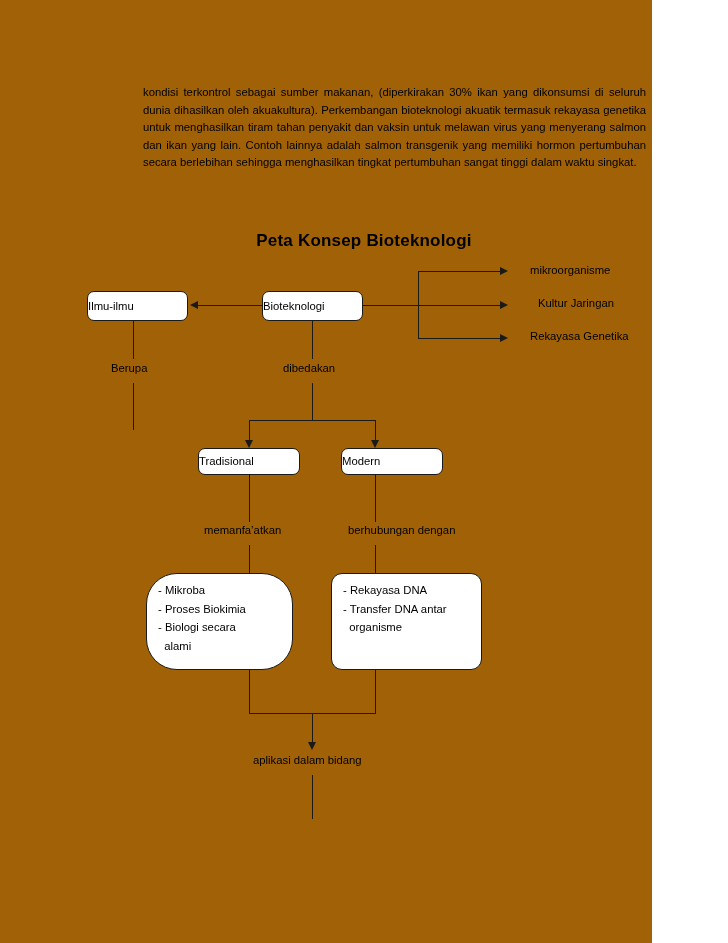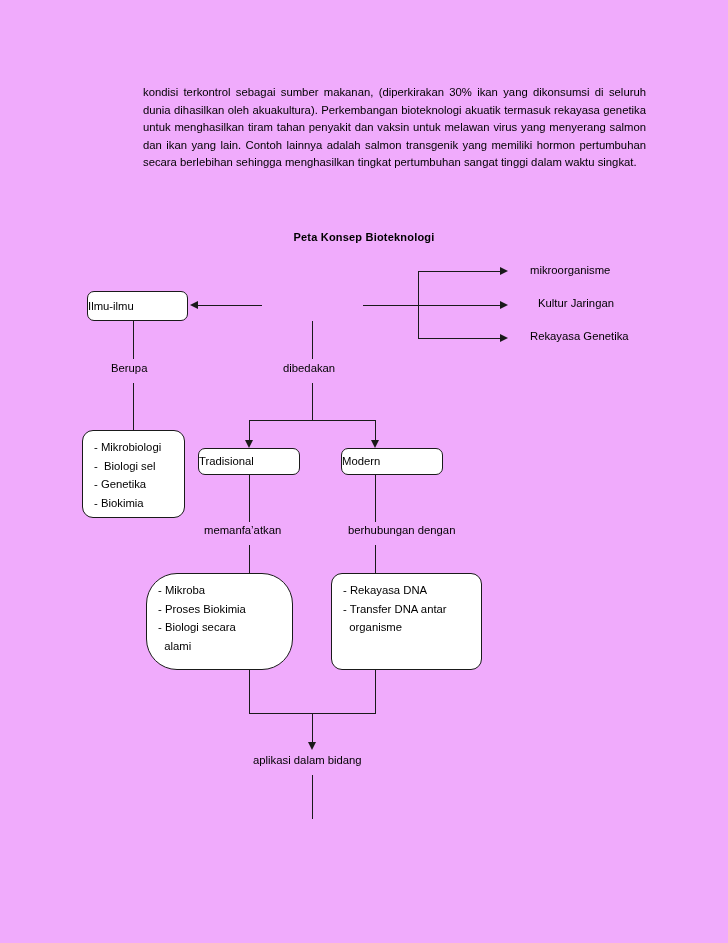--- a/index.html
+++ b/index.html
@@ -6,23 +6,23 @@
     margin: 0;
     padding: 0;
     background: #ffffff;
   }
   body {
     font-family: "Liberation Sans", sans-serif;
     color: #000000;
   }
   #page {
     position: relative;
-    width: 728px;
+    width: 652px;
     height: 943px;
-    background: #f0abfc;
+    background: #a16207;
     overflow: hidden;
   }
 
   
   #paragraph {
     position: absolute;
     left: 143px;
     top: 84px;
     width: 503px;
     font-size: 11.3px;
@@ -31,21 +31,21 @@
     color: #000000;
   }
 
   
   #concept-title {
     position: absolute;
     left: 0;
     top: 231px;
     width: 728px;
     text-align: center;
-    font-size: 11px;
+    font-size: 17px;
     font-weight: bold;
     letter-spacing: .2px;
   }
 
   
   .node {
     position: absolute;
     box-sizing: border-box;
     border: 1.3px solid #1a1a1a;
     border-radius: 7px;
@@ -118,20 +118,23 @@
 <div id="page">
 
   <div id="paragraph">kondisi terkontrol sebagai sumber makanan, (diperkirakan 30% ikan yang dikonsumsi di seluruh dunia dihasilkan oleh akuakultura). Perkembangan bioteknologi akuatik termasuk rekayasa genetika untuk menghasilkan tiram tahan penyakit dan vaksin untuk melawan virus yang menyerang salmon dan ikan yang lain. Contoh lainnya adalah salmon transgenik yang memiliki hormon pertumbuhan secara berlebihan sehingga menghasilkan tingkat pertumbuhan sangat tinggi dalam waktu singkat.</div>
 
   <div id="concept-title">Peta Konsep Bioteknologi</div>
 
   <div class="node center" style="left:87px; top:291px; width:101px; height:30px;">
     <span>Ilmu-ilmu</span>
   </div>
 
+  <div class="node center" style="left:262px; top:291px; width:101px; height:30px;">
+    <span>Bioteknologi</span>
+  </div>
 
   <div class="hline" style="left:198px; top:305px; width:64px;"></div>
   <div class="arrow-left" style="left:190px; top:301px;"></div>
 
   <div class="hline" style="left:363px; top:305px; width:56px;"></div>
 
   <div class="vline" style="left:418px; top:271px; height:67px;"></div>
 
   <div class="hline" style="left:418px; top:271px; width:82px;"></div>
   <div class="arrow-right" style="left:500px; top:267px;"></div>
@@ -143,26 +146,20 @@
   <div class="arrow-right" style="left:500px; top:334px;"></div>
 
   <div class="side-label" style="left:530px; top:264px;">mikroorganisme</div>
   <div class="side-label" style="left:538px; top:297px;">Kultur Jaringan</div>
   <div class="side-label" style="left:530px; top:330px;">Rekayasa Genetika</div>
 
   <div class="vline" style="left:133px; top:321px; height:38px;"></div>
   <div class="edge-label" style="left:111px; top:362px;">Berupa</div>
   <div class="vline" style="left:133px; top:383px; height:47px;"></div>
 
-  <div class="node listbox" style="left:82px; top:430px; width:103px; height:88px;">
-    <div class="li">- Mikrobiologi</div>
-    <div class="li">-  Biologi sel</div>
-    <div class="li">- Genetika</div>
-    <div class="li">- Biokimia</div>
-  </div>
 
   <div class="vline" style="left:312px; top:321px; height:38px;"></div>
   <div class="edge-label" style="left:283px; top:362px;">dibedakan</div>
   <div class="vline" style="left:312px; top:383px; height:38px;"></div>
 
   <div class="hline" style="left:249px; top:420px; width:127px;"></div>
   <div class="vline" style="left:249px; top:420px; height:20px;"></div>
   <div class="arrow-down" style="left:245px; top:440px;"></div>
   <div class="vline" style="left:375px; top:420px; height:20px;"></div>
   <div class="arrow-down" style="left:371px; top:440px;"></div>

